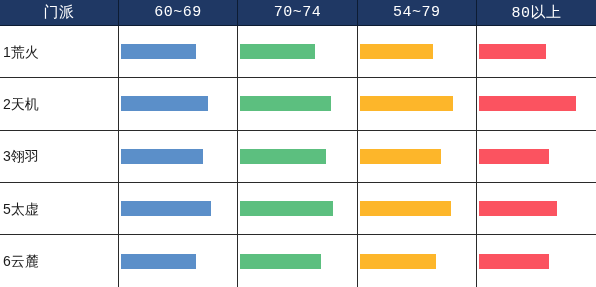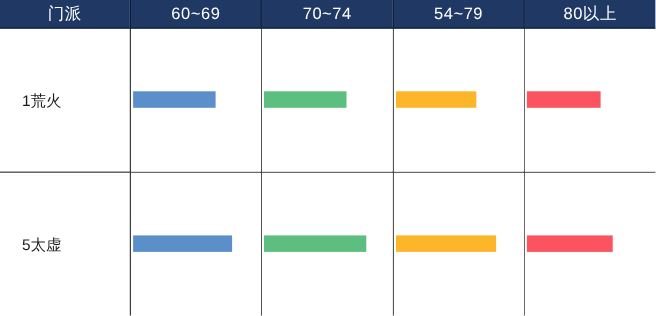--- a/index.html
+++ b/index.html
@@ -27,40 +27,41 @@
     color: #ffffff;
     font-size: 15px;
     font-weight: normal;
     text-align: center;
     height: 25px;
     padding: 0;
     border-right: 1px solid #0d1c33;
     border-bottom: 1px solid #0d1c33;
     vertical-align: middle;
     letter-spacing: 0.5px;
+    font-family: Liberation Mono, monospace;
   }
   thead th:last-child { border-right: none; }
 
   tbody tr { height: 21.8px; }
 
   td {
     padding: 0;
     margin: 0;
     border-bottom: 1px solid #2a2a2a;
     border-right: 1px solid #2a2a2a;
     vertical-align: middle;
     background: #ffffff;
   }
   td:last-child { border-right: none; }
   tbody tr:last-child td { border-bottom: none; }
 
   td.label-cell {
     font-size: 14px;
     color: #1a1a1a;
-    padding-left: 20px;
+    padding-left: 3px;
     white-space: nowrap;
     overflow: hidden;
     line-height: 1;
   }
 
   td.bar-cell {
     position: relative;
     padding: 0 2px;
   }
   .bar {
@@ -104,28 +105,73 @@
           <div class="bar green" style="width: 65%;"></div>
         </td>
         <td class="bar-cell">
           <div class="bar orange" style="width: 64%;"></div>
         </td>
         <td class="bar-cell">
           <div class="bar red" style="width: 58%;"></div>
         </td>
       </tr>
       <tr>
+        <td class="label-cell">2天机</td>
+        <td class="bar-cell">
+          <div class="bar blue" style="width: 76%;"></div>
+        </td>
+        <td class="bar-cell">
+          <div class="bar green" style="width: 79%;"></div>
+        </td>
+        <td class="bar-cell">
+          <div class="bar orange" style="width: 82%;"></div>
+        </td>
+        <td class="bar-cell">
+          <div class="bar red" style="width: 84%;"></div>
+        </td>
+      </tr>
+      <tr>
+        <td class="label-cell">3翎羽</td>
+        <td class="bar-cell">
+          <div class="bar blue" style="width: 72%;"></div>
+        </td>
+        <td class="bar-cell">
+          <div class="bar green" style="width: 75%;"></div>
+        </td>
+        <td class="bar-cell">
+          <div class="bar orange" style="width: 71%;"></div>
+        </td>
+        <td class="bar-cell">
+          <div class="bar red" style="width: 61%;"></div>
+        </td>
+      </tr>
+      <tr>
         <td class="label-cell">5太虚</td>
         <td class="bar-cell">
           <div class="bar blue" style="width: 79%;"></div>
         </td>
         <td class="bar-cell">
           <div class="bar green" style="width: 81%;"></div>
         </td>
         <td class="bar-cell">
           <div class="bar orange" style="width: 80%;"></div>
         </td>
         <td class="bar-cell">
           <div class="bar red" style="width: 68%;"></div>
         </td>
       </tr>
+      <tr>
+        <td class="label-cell">6云麓</td>
+        <td class="bar-cell">
+          <div class="bar blue" style="width: 66%;"></div>
+        </td>
+        <td class="bar-cell">
+          <div class="bar green" style="width: 71%;"></div>
+        </td>
+        <td class="bar-cell">
+          <div class="bar orange" style="width: 67%;"></div>
+        </td>
+        <td class="bar-cell">
+          <div class="bar red" style="width: 61%;"></div>
+        </td>
+      </tr>
     </tbody>
 </table>
 
 </body></html>

